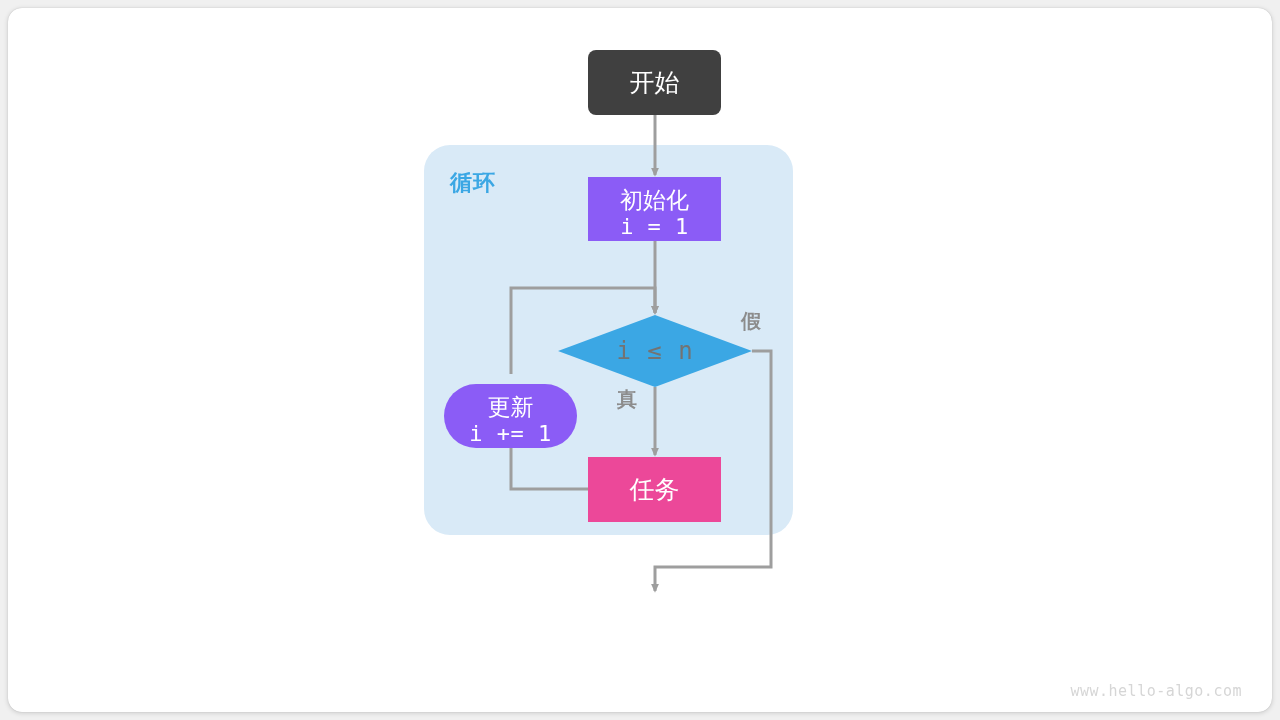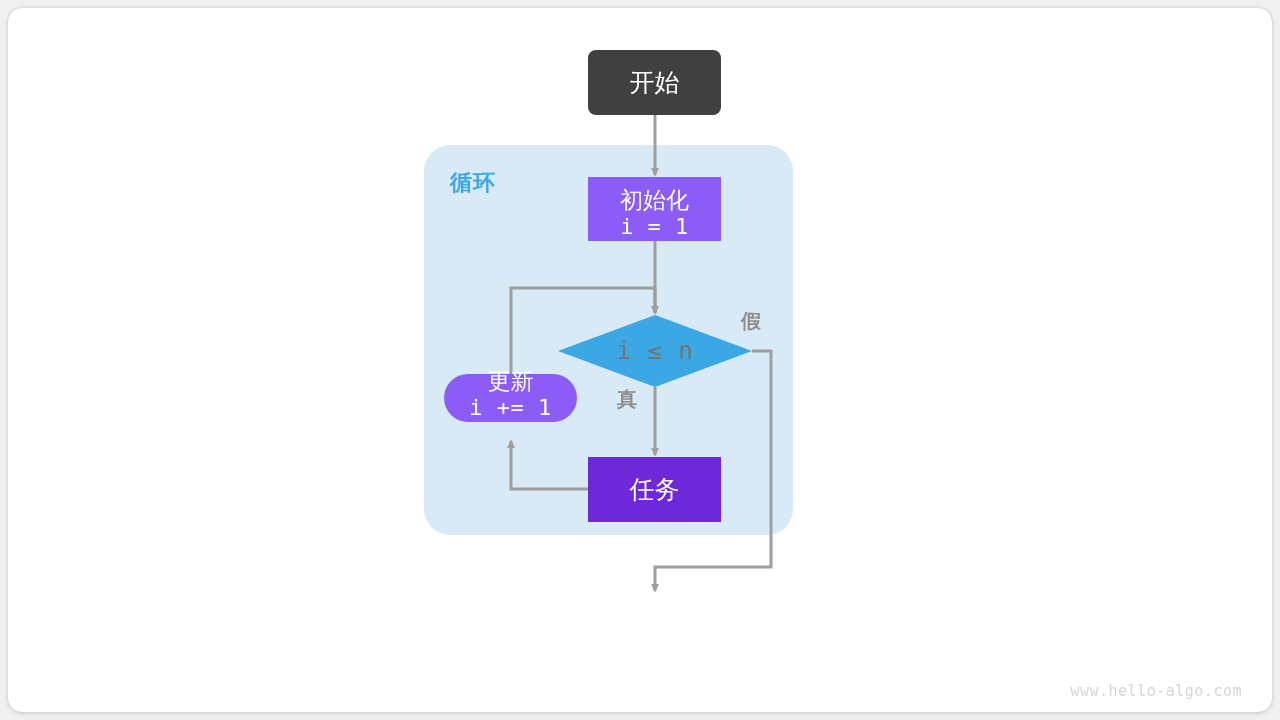--- a/index.html
+++ b/index.html
@@ -68,21 +68,21 @@
     font-size: 25px;
   }
 
   .node-process {
     background: #8b5cf6;
     font-size: 23px;
     justify-content: flex-end;
   }
 
   .node-task {
-    background: #6d28d9;
+    background: #ec4899;
     font-size: 25px;
     align-items: center;
   }
 
   .node .cn {
     font-family: "Liberation Sans", sans-serif;
   }
 
   .node .code {
     font-family: "DejaVu Sans Mono", monospace;
@@ -202,21 +202,21 @@
     <div id="decision">
       <svg width="194" height="72" viewBox="0 0 194 72" xmlns="http://www.w3.org/2000/svg">
         <polygon points="97,0 194,36 97,72 0,36" fill="#3ba7e4"></polygon>
       </svg>
       <span class="diamond-label">i ≤ n</span>
     </div>
 
     <div class="edge-label" id="label-true">真</div>
     <div class="edge-label" id="label-false">假</div>
 
-    <div class="node node-process" style="left:444px; top:374px; width:133px; height:48px;border-radius:32px;">
+    <div class="node node-process" style="left:444px; top:384px; width:133px; height:64px;border-radius:32px;">
       <span class="cn">更新</span>
       <span class="code">i += 1</span>
     </div>
 
     <div class="node node-task" style="left:588px; top:457px; width:133px; height:65px;">
       <span class="cn">任务</span>
     </div>
 
 
     <div id="watermark">www.hello-algo.com</div>

